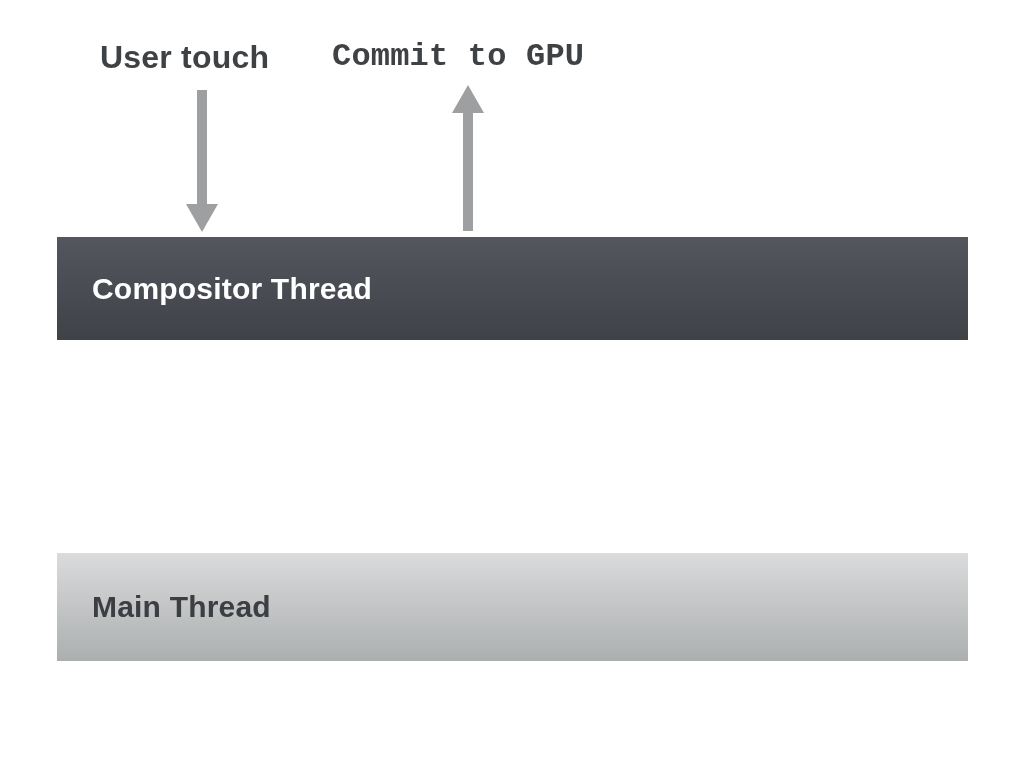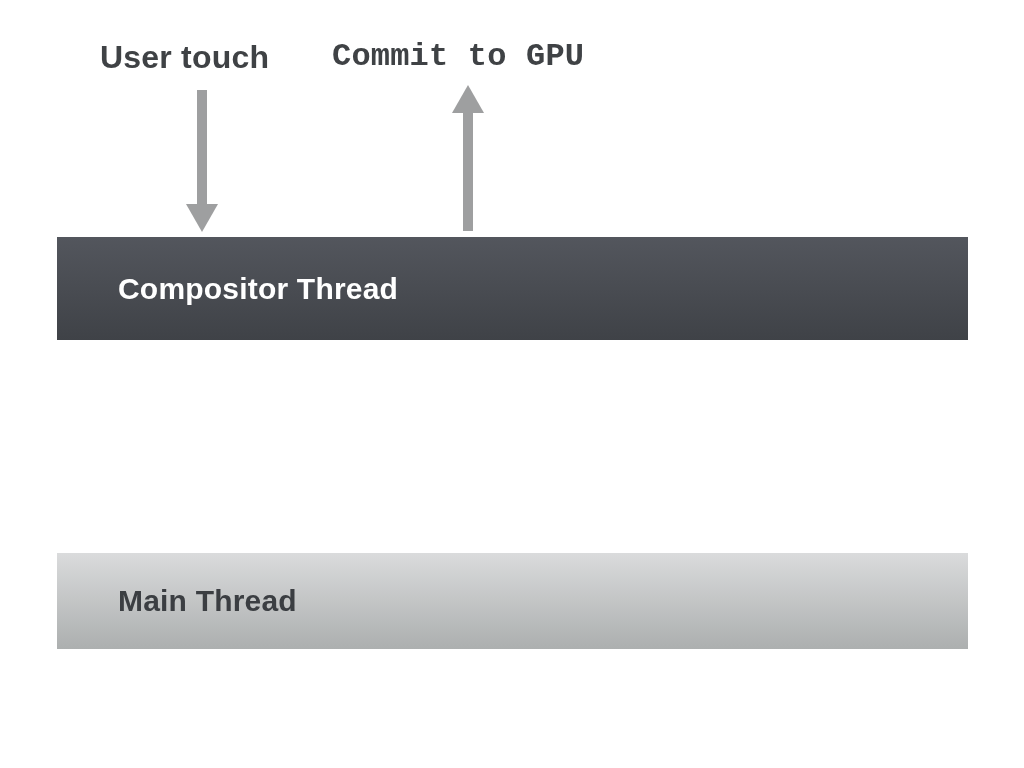--- a/index.html
+++ b/index.html
@@ -60,34 +60,34 @@
   .arrow-down .shaft { height: 114px; }
   .arrow-up { left: 452px; top: 85px; }
   .arrow-up .shaft { height: 118px; }
 
   .thread-bar {
     position: absolute;
     left: 57px;
     width: 911px;
     display: flex;
     align-items: center;
-    padding-left: 61px;
+    padding-left: 35px;
     font-weight: bold;
     font-size: 30px;
     letter-spacing: 0.2px;
   }
   .compositor-bar {
     top: 237px;
     height: 103px;
     background: linear-gradient(to bottom, var(--compositor-bar-top), var(--compositor-bar-bottom));
     color: var(--compositor-text);
   }
   .main-bar {
     top: 553px;
-    height: 96px;
+    height: 108px;
     background: linear-gradient(to bottom, var(--main-bar-top), var(--main-bar-bottom));
     color: var(--main-text);
   }
 </style>
 </head>
 <body>
 
 <div class="canvas">
 
   <div class="top-label label-user-touch">User touch</div>

